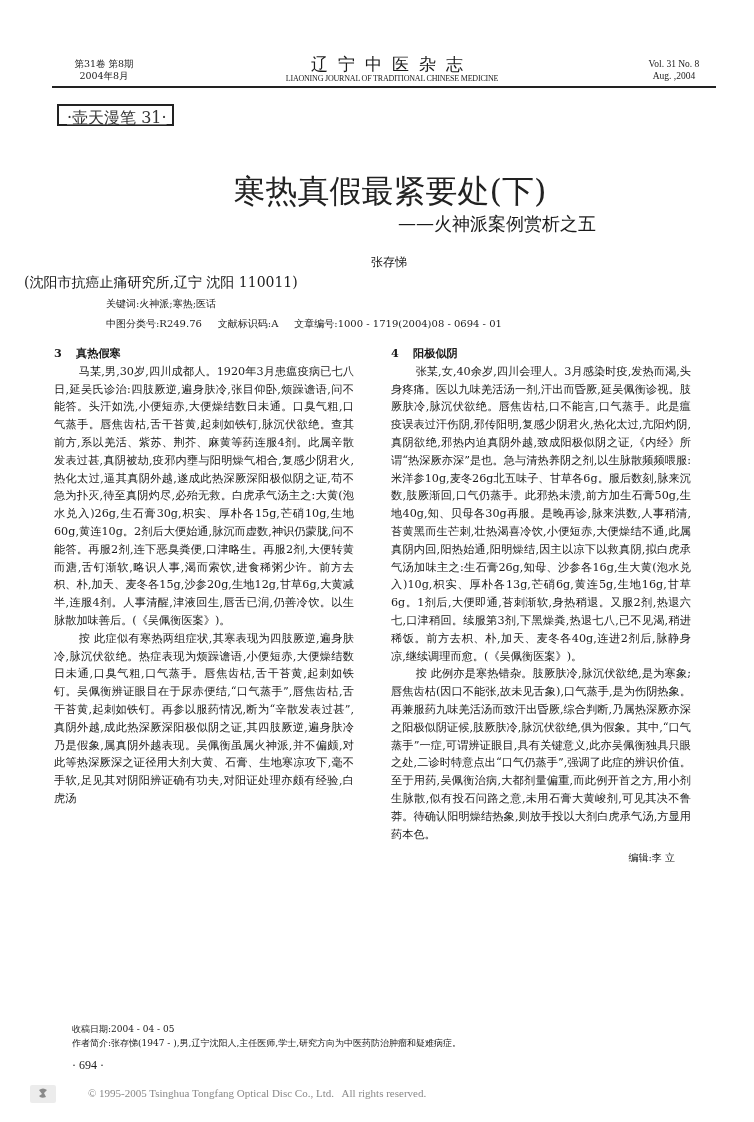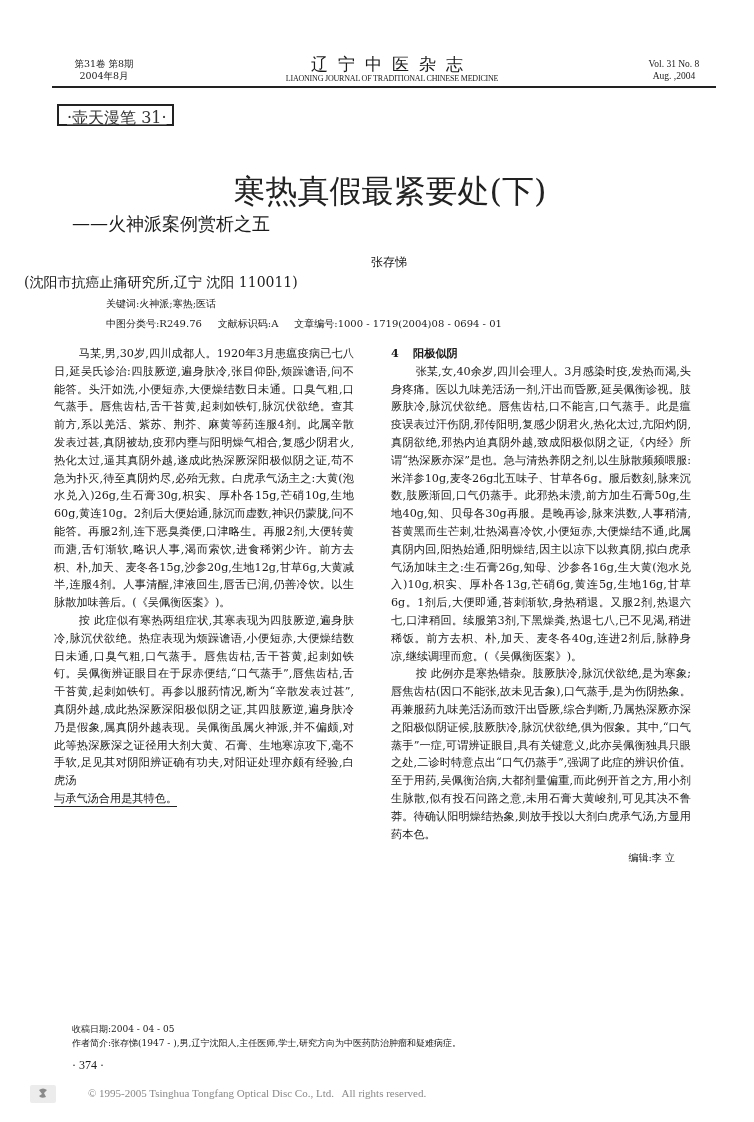--- a/index.html
+++ b/index.html
@@ -12,21 +12,21 @@
   .hdr-center { position: absolute; left: 150px; width: 360px; top: -4px; text-align: center; }
   .hdr-title { font-size: 17px; letter-spacing: 10px; line-height: 20px; }
   .hdr-sub { font-family: "Liberation Serif", serif; font-size: 8px; line-height: 10px; letter-spacing: -0.2px; text-align: center; }
   .hdr-right { position: absolute; right: 0; top: 0; font-family: "Liberation Serif", serif; font-size: 9.5px; line-height: 12px; text-align: center; width: 80px; }
   .hdr-rule { position: absolute; left: 52px; top: 86px; width: 664px; height: 1.5px; background: #222; }
 
   .column-tag { position: absolute; left: 57px; top: 104px; width: 117px; height: 22px; border: 2px solid #222; box-sizing: border-box; }
   .column-tag span { position: absolute; left: 8px; top: 3px; font-size: 16px; line-height: 18px; color: #333; white-space: nowrap; text-decoration: underline; text-decoration-color: #777; }
 
   .title { position: absolute; left: 0; width: 754px; top: 172px; text-align: center; font-size: 32px; line-height: 38px; color: #222; padding-left: 26px; box-sizing: border-box; }
-  .subtitle { position: absolute; left: 0; width: 596px; top: 213px; text-align: left; font-size: 18px; line-height: 22px; padding-left: 72px; box-sizing: border-box; }
+  .subtitle { position: absolute; left: 0; width: 596px; top: 213px; text-align: right; font-size: 18px; line-height: 22px; padding-left: 100px; box-sizing: border-box; }
   .author { position: absolute; left: 0; width: 754px; top: 254px; text-align: center; font-size: 12px; line-height: 16px; padding-left: 24px; box-sizing: border-box; }
   .affil { position: absolute; left: 0; width: 606px; top: 276px; text-align: left; font-size: 14px; line-height: 13px; padding-left: 24px; box-sizing: border-box; }
   .meta { position: absolute; left: 106px; font-size: 10px; line-height: 13px; white-space: pre; }
   .meta.kw { top: 297px; }
   .meta.cls { top: 317px; }
 
   .col { position: absolute; top: 345px; width: 300px; font-size: 11.2px; line-height: 17.8px; text-align: justify; }
   .col.left { left: 54px; }
   .col.right { left: 391px; }
   .col p { margin: 0; text-indent: 2.2em; }
@@ -70,35 +70,35 @@
 </div>
 
 <div class="title">寒热真假最紧要处(下)</div>
 <div class="subtitle">——火神派案例赏析之五</div>
 <div class="author">张存悌</div>
 <div class="affil">(沈阳市抗癌止痛研究所,辽宁 沈阳 110011)</div>
 <div class="meta kw">关键词:火神派;寒热;医话</div>
 <div class="meta cls">中图分类号:R249.76     文献标识码:A     文章编号:1000 - 1719(2004)08 - 0694 - 01</div>
 
 <div class="col left">
+  <h3><span class="num">3</span><span>真热假寒</span></h3>
   <p>马某,男,30岁,四川成都人。1920年3月患瘟疫病已七八日,延吴氏诊治:四肢厥逆,遍身肤冷,张目仰卧,烦躁谵语,问不能答。头汗如洗,小便短赤,大便燥结数日未通。口臭气粗,口气蒸手。唇焦齿枯,舌干苔黄,起刺如铁钉,脉沉伏欲绝。查其前方,系以羌活、紫苏、荆芥、麻黄等药连服4剂。此属辛散发表过甚,真阴被劫,疫邪内壅与阳明燥气相合,复感少阴君火,热化太过,逼其真阴外越,遂成此热深厥深阳极似阴之证,苟不急为扑灭,待至真阴灼尽,必殆无救。白虎承气汤主之:大黄(泡水兑入)26g,生石膏30g,枳实、厚朴各15g,芒硝10g,生地60g,黄连10g。2剂后大便始通,脉沉而虚数,神识仍蒙胧,问不能答。再服2剂,连下恶臭粪便,口津略生。再服2剂,大便转黄而溏,舌钉渐软,略识人事,渴而索饮,进食稀粥少许。前方去枳、朴,加天、麦冬各15g,沙参20g,生地12g,甘草6g,大黄减半,连服4剂。人事清醒,津液回生,唇舌已润,仍善冷饮。以生脉散加味善后。(《吴佩衡医案》)。</p>
   <p><span>按 此症似有寒热两组症状,其寒表现为四肢厥逆,遍身肤冷,脉沉伏欲绝。热症表现为烦躁谵语,小便短赤,大便燥结数日未通,口臭气粗,口气蒸手。唇焦齿枯,舌干苔黄,起刺如铁钉。吴佩衡辨证眼目在于尿赤便结,“口气蒸手”,唇焦齿枯,舌干苔黄,起刺如铁钉。再参以服药情况,断为“辛散发表过甚”,真阴外越,成此热深厥深阳极似阴之证,其四肢厥逆,遍身肤冷乃是假象,属真阴外越表现。吴佩衡虽属火神派,并不偏颇,对此等热深厥深之证径用大剂大黄、石膏、生地寒凉攻下,毫不手软,足见其对阴阳辨证确有功夫,对阳证处理亦颇有经验,白虎汤</span></p>
-  <p class="noindent"><span class="underline-end">与承气汤合用是其特色。</span></p>
 </div>
 
 <div class="col right">
   <h3><span class="num">4</span><span>阳极似阴</span></h3>
   <p>张某,女,40余岁,四川会理人。3月感染时疫,发热而渴,头身疼痛。医以九味羌活汤一剂,汗出而昏厥,延吴佩衡诊视。肢厥肤冷,脉沉伏欲绝。唇焦齿枯,口不能言,口气蒸手。此是瘟疫误表过汗伤阴,邪传阳明,复感少阴君火,热化太过,亢阳灼阴,真阴欲绝,邪热内迫真阴外越,致成阳极似阴之证,《内经》所谓“热深厥亦深”是也。急与清热养阴之剂,以生脉散频频喂服:米洋参10g,麦冬26g北五味子、甘草各6g。服后数刻,脉来沉数,肢厥渐回,口气仍蒸手。此邪热未溃,前方加生石膏50g,生地40g,知、贝母各30g再服。是晚再诊,脉来洪数,人事稍清,苔黄黑而生芒刺,壮热渴喜冷饮,小便短赤,大便燥结不通,此属真阴内回,阳热始通,阳明燥结,因主以凉下以救真阴,拟白虎承气汤加味主之:生石膏26g,知母、沙参各16g,生大黄(泡水兑入)10g,枳实、厚朴各13g,芒硝6g,黄连5g,生地16g,甘草6g。1剂后,大便即通,苔刺渐软,身热稍退。又服2剂,热退六七,口津稍回。续服第3剂,下黑燥粪,热退七八,已不见渴,稍进稀饭。前方去枳、朴,加天、麦冬各40g,连进2剂后,脉静身凉,继续调理而愈。(《吴佩衡医案》)。</p>
   <p>按 此例亦是寒热错杂。肢厥肤冷,脉沉伏欲绝,是为寒象;唇焦齿枯(因口不能张,故未见舌象),口气蒸手,是为伤阴热象。再兼服药九味羌活汤而致汗出昏厥,综合判断,乃属热深厥亦深之阳极似阴证候,肢厥肤冷,脉沉伏欲绝,俱为假象。其中,“口气蒸手”一症,可谓辨证眼目,具有关键意义,此亦吴佩衡独具只眼之处,二诊时特意点出“口气仍蒸手”,强调了此症的辨识价值。至于用药,吴佩衡治病,大都剂量偏重,而此例开首之方,用小剂生脉散,似有投石问路之意,未用石膏大黄峻剂,可见其决不鲁莽。待确认阳明燥结热象,则放手投以大剂白虎承气汤,方显用药本色。</p>
   <div class="editor">编辑:李  立</div>
 </div>
 
 <div class="footnote recv">收稿日期:2004 - 04 - 05</div>
 <div class="footnote bio">作者简介:张存悌(1947 - ),男,辽宁沈阳人,主任医师,学士,研究方向为中医药防治肿瘤和疑难病症。</div>
-<div class="page-num">· 374  ·</div>
+<div class="page-num">· 694  ·</div>
 
 <div class="footer">
   <div class="footer-logo">
     <svg width="12" height="12" viewBox="0 0 12 12">
         <path d="M2 3 Q6 0 10 3 L7 6 L9 10 Q4 12 2 9 L5 7 Z" fill="#8a8a8a"></path>
       </svg>
   </div>
   <div class="footer-text">© 1995-2005 Tsinghua Tongfang Optical Disc Co., Ltd.   All rights reserved.</div>
 </div>
 

